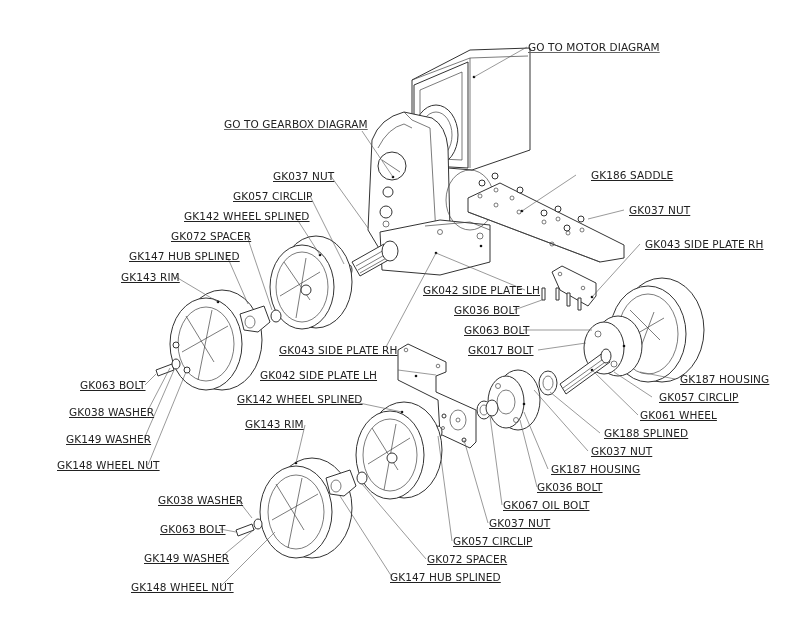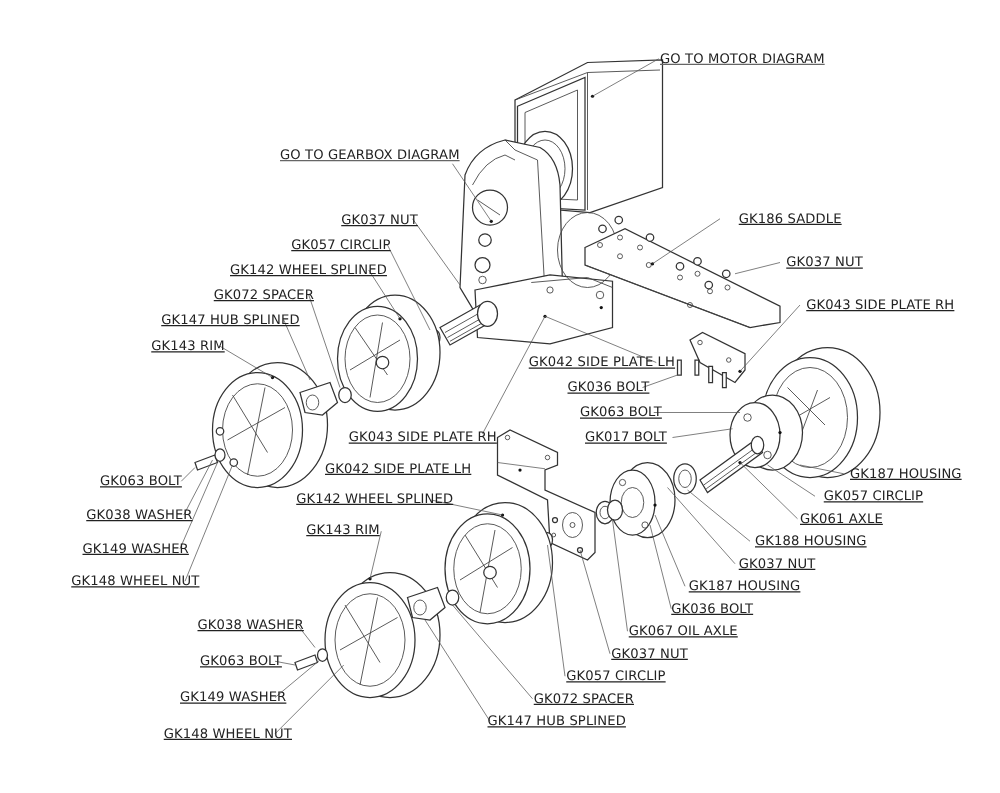--- a/index.html
+++ b/index.html
@@ -273,26 +273,26 @@
 <div class="lbl" style="left:454px;top:304px;">GK036 BOLT</div>
 <div class="lbl" style="left:464px;top:324px;">GK063 BOLT</div>
 <div class="lbl" style="left:468px;top:344px;">GK017 BOLT</div>
 <div class="lbl" style="left:279px;top:344px;">GK043 SIDE PLATE RH</div>
 <div class="lbl" style="left:260px;top:369px;">GK042 SIDE PLATE LH</div>
 <div class="lbl" style="left:237px;top:393px;">GK142 WHEEL SPLINED</div>
 <div class="lbl" style="left:245px;top:418px;">GK143 RIM</div>
 
 <div class="lbl" style="left:680px;top:373px;">GK187 HOUSING</div>
 <div class="lbl" style="left:659px;top:391px;">GK057 CIRCLIP</div>
-<div class="lbl" style="left:640px;top:409px;">GK061 AXLE</div>
-<div class="lbl" style="left:604px;top:427px;">GK188 HOUSING</div>
+<div class="lbl" style="left:640px;top:409px;">GK061 WHEEL</div>
+<div class="lbl" style="left:604px;top:427px;">GK188 SPLINED</div>
 <div class="lbl" style="left:591px;top:445px;">GK037 NUT</div>
 <div class="lbl" style="left:551px;top:463px;">GK187 HOUSING</div>
 <div class="lbl" style="left:537px;top:481px;">GK036 BOLT</div>
-<div class="lbl" style="left:503px;top:499px;">GK067 OIL AXLE</div>
+<div class="lbl" style="left:503px;top:499px;">GK067 OIL BOLT</div>
 <div class="lbl" style="left:489px;top:517px;">GK037 NUT</div>
 <div class="lbl" style="left:453px;top:535px;">GK057 CIRCLIP</div>
 <div class="lbl" style="left:427px;top:553px;">GK072 SPACER</div>
 <div class="lbl" style="left:390px;top:571px;">GK147 HUB SPLINED</div>
 
 <div class="lbl" style="left:158px;top:494px;">GK038 WASHER</div>
 <div class="lbl" style="left:160px;top:523px;">GK063 BOLT</div>
 <div class="lbl" style="left:144px;top:552px;">GK149 WASHER</div>
 <div class="lbl" style="left:131px;top:581px;">GK148 WHEEL NUT</div>
 </div>

